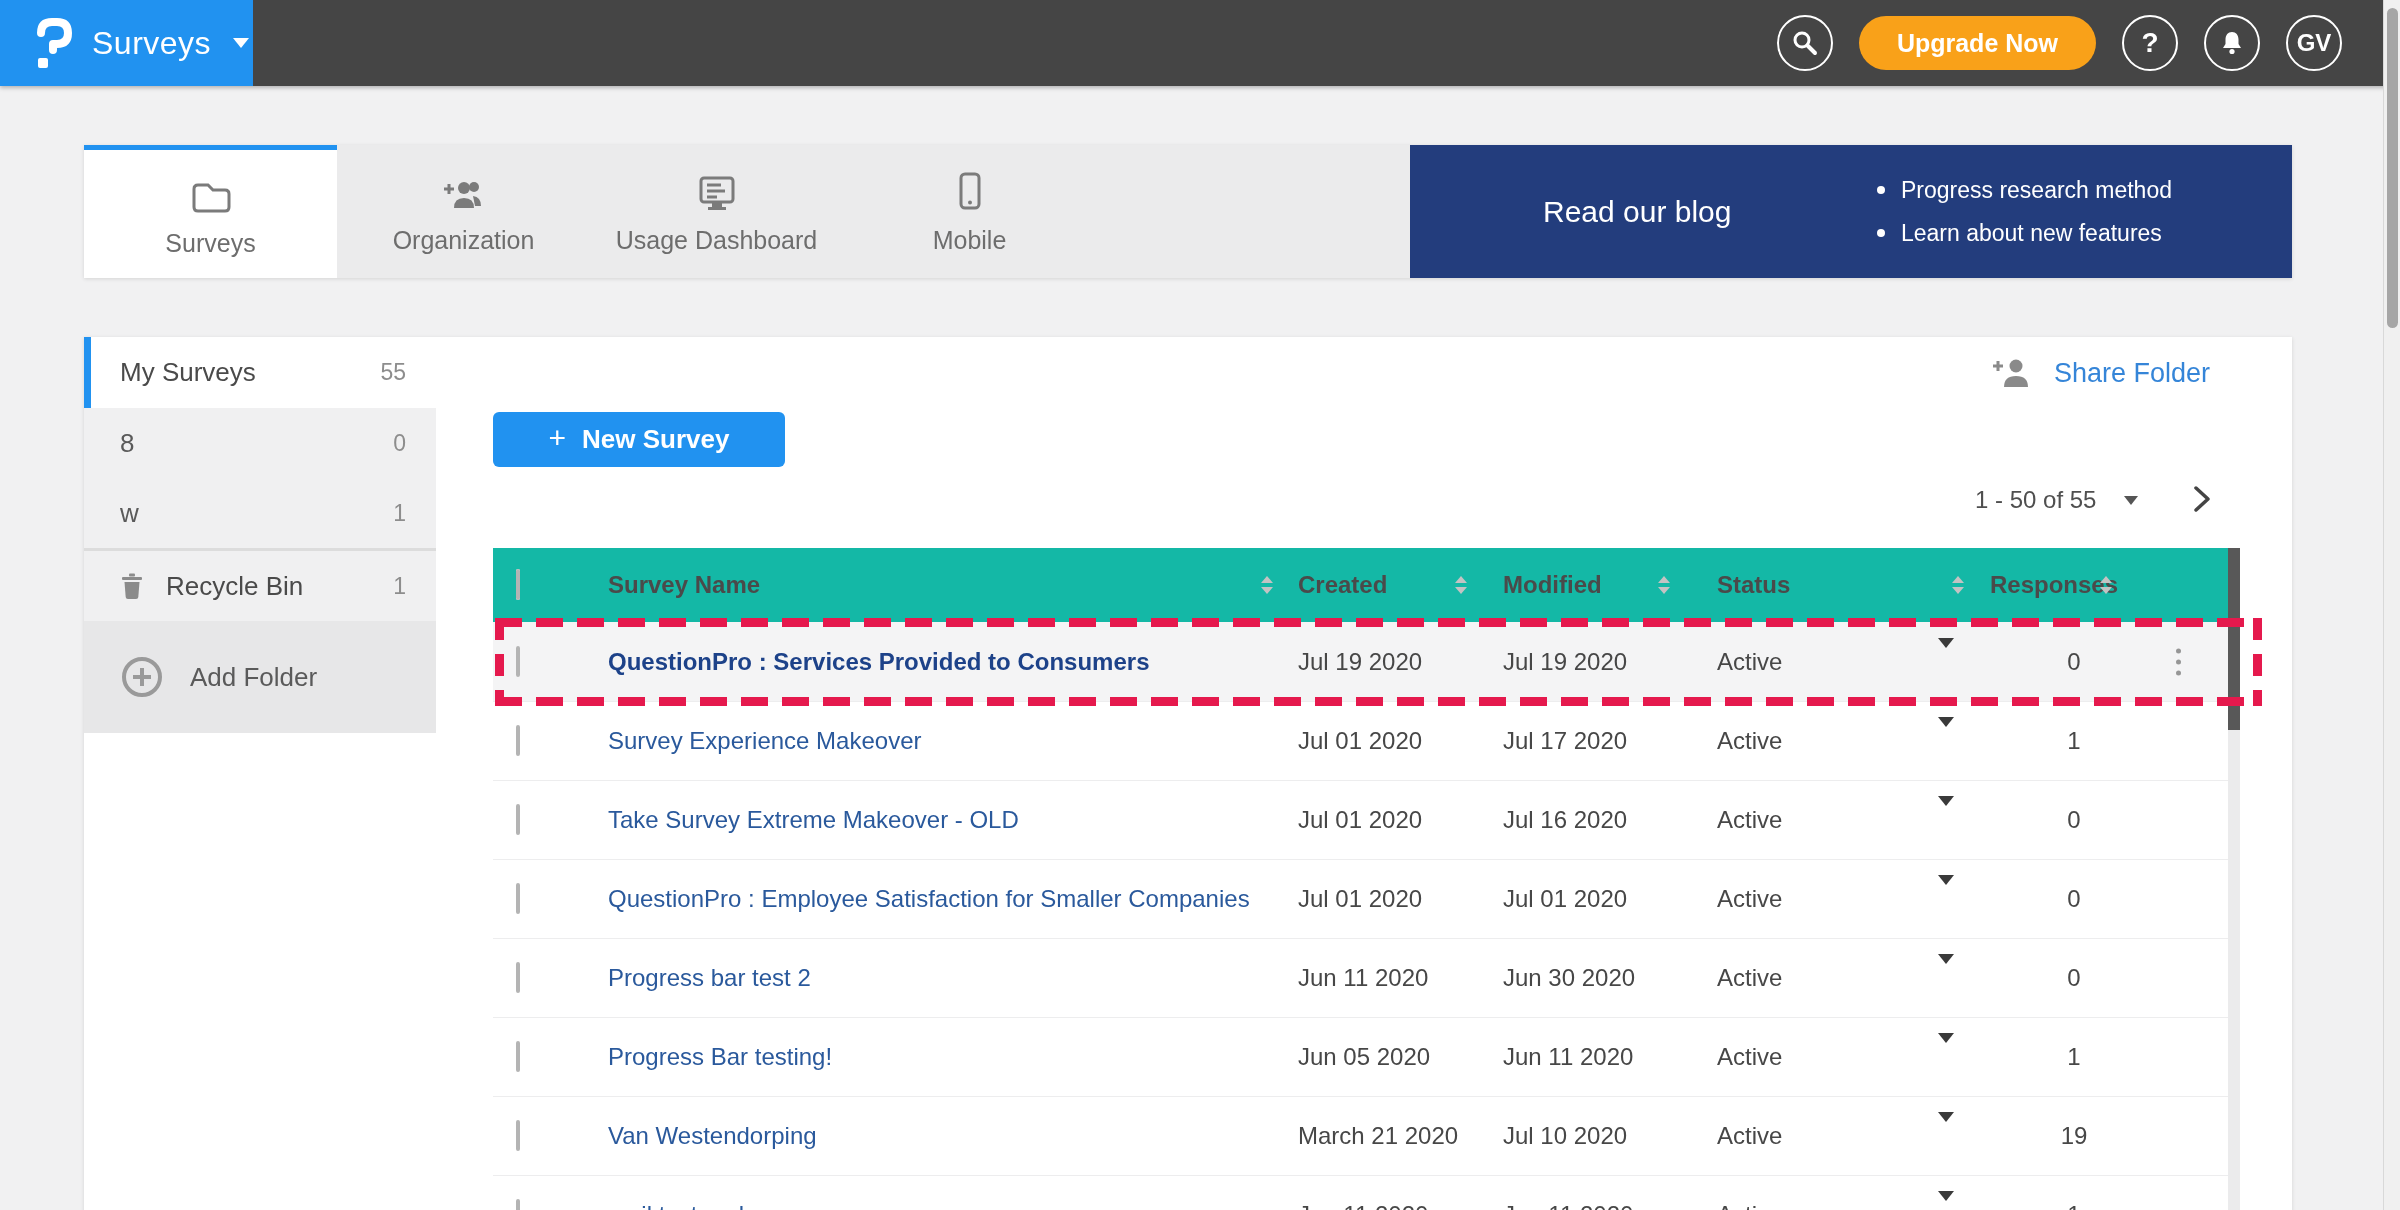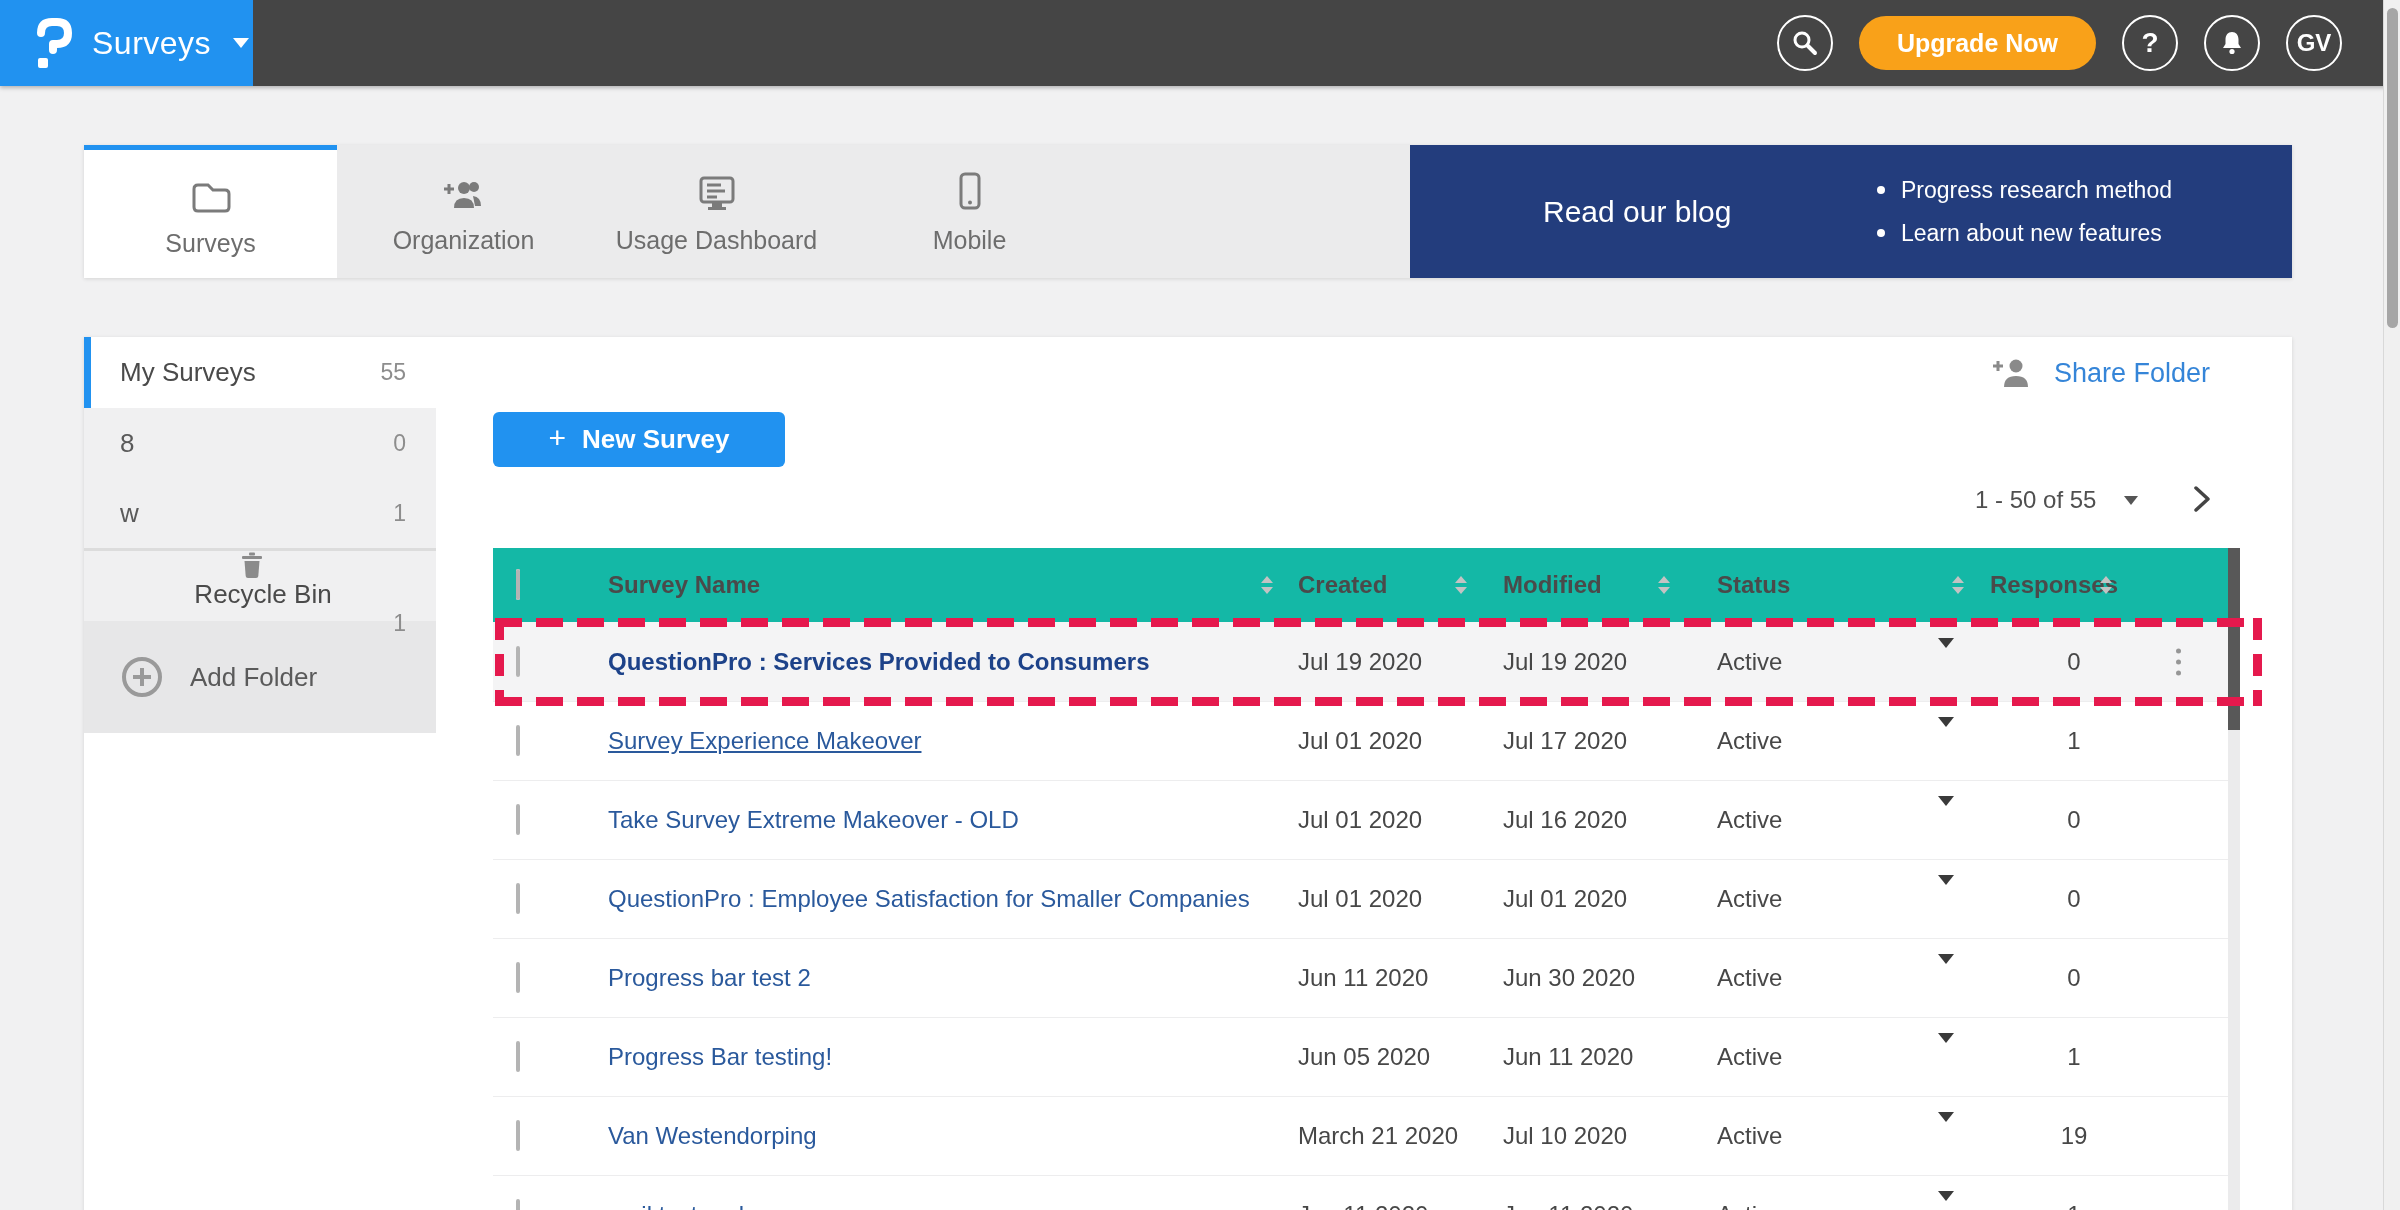--- a/index.html
+++ b/index.html
@@ -51,21 +51,21 @@
   .main-card{position:absolute;left:84px;top:337px;width:2208px;height:940px;background:#fff;
     box-shadow:0 1px 4px rgba(0,0,0,.12);}
   .sidebar{position:absolute;left:0;top:0;width:352px;height:100%;background:#fff;}
   .side-item{position:relative;height:71px;display:flex;align-items:center;padding:0 30px 0 36px;
     font-size:26px;color:#4a4a4a;cursor:pointer;}
   .side-item .count{margin-left:auto;font-size:23px;color:#8d8d8d;}
   .side-item.active{background:#fff;border-left:7px solid var(--accent);padding-left:29px;}
   .folder-group{background:#f0f0f1;}
   .folder-group .side-item{height:70px;color:#5a5a5a;}
   .side-divider{height:3px;background:#dcdcdc;}
-  .recycle{background:#f0f0f1;height:70px;flex-direction:column;}
+  .recycle{background:#f0f0f1;height:70px;}
   .recycle .ticon{margin-right:22px;display:flex;}
   .addfolder{background:#e7e7e8;height:112px;display:flex;align-items:center;
     padding-left:36px;gap:26px;font-size:26px;color:#5a5a5a;cursor:pointer;}
 
   
   .panel{position:absolute;left:352px;top:0;right:0;bottom:0;}
   .share-row{position:absolute;top:20px;right:82px;display:flex;align-items:center;gap:22px;cursor:pointer;}
   .share-label{color:var(--link);font-size:27px;}
   .btn-new{position:absolute;left:57px;top:75px;width:292px;height:55px;background:var(--accent);
     border:none;border-radius:6px;color:#fff;font-size:26px;font-weight:600;display:flex;
@@ -331,21 +331,21 @@
               <span class="cell" style="left: 1445px;"><span class="caret-dark"></span></span>
               <span class="cell" style="left: 1556px; width: 50px; text-align: center;">0</span>
               <span class="cell kebab" style="left: 1683px;">
                 <i></i>
                 <i></i>
                 <i></i>
               </span>
             </div>
             <div class="trow">
               <span class="cell" style="left: 23px;"><span class="checkbox"></span></span>
-              <span class="cell name" style="left: 115px; text-decoration: underline;">Survey Experience Makeover</span>
+              <span class="cell name" style="left: 115px;">Survey Experience Makeover</span>
               <span class="cell" style="left: 805px;">Jul 01 2020</span>
               <span class="cell" style="left: 1010px;">Jul 17 2020</span>
               <span class="cell" style="left: 1224px;">Active</span>
               <span class="cell" style="left: 1445px;"><span class="caret-dark"></span></span>
               <span class="cell" style="left: 1556px; width: 50px; text-align: center;">1</span>
             </div>
             <div class="trow">
               <span class="cell" style="left: 23px;"><span class="checkbox"></span></span>
               <span class="cell name" style="left: 115px;">Take Survey Extreme Makeover - OLD</span>
               <span class="cell" style="left: 805px;">Jul 01 2020</span>

